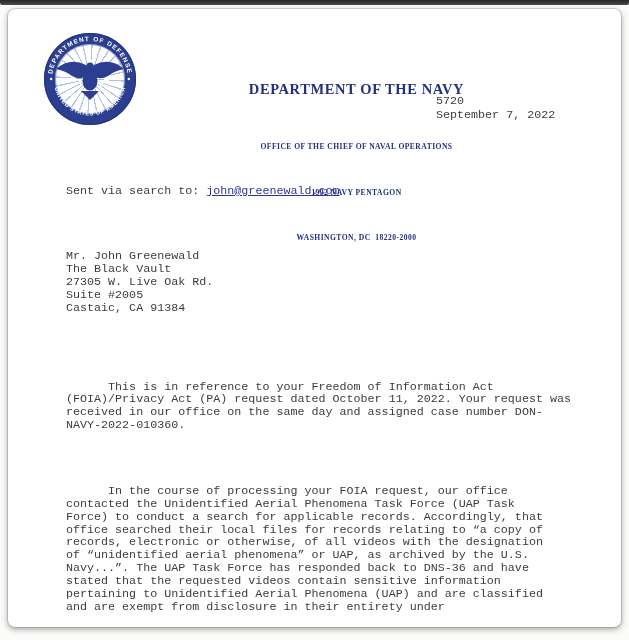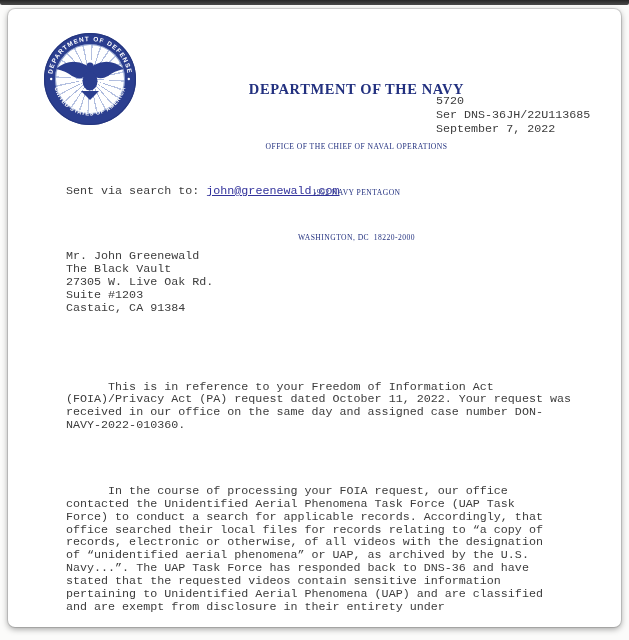--- a/index.html
+++ b/index.html
@@ -67,21 +67,21 @@
     white-space: pre;
   }
   .header-title {
     font-size: 14.5px;
     font-weight: bold;
     letter-spacing: 0.6px;
     margin-bottom: 8px;
   }
   .header-sub {
     font-size: 7.6px;
-    font-weight: normal;
+    font-weight: bold;
     letter-spacing: 0.45px;
     line-height: 9.6px;
   }
 
   
   .mono {
     font-family: "Liberation Mono", "DejaVu Sans Mono", monospace;
     font-size: 11.7px;
     line-height: 12.9px;
     color: #3c3c3c;
@@ -150,32 +150,31 @@
       <div class="header-text">
         <div class="header-title">DEPARTMENT OF THE NAVY</div>
         <div class="header-sub">OFFICE OF THE CHIEF OF NAVAL OPERATIONS</div>
         <div class="header-sub">1992 NAVY PENTAGON</div>
         <div class="header-sub">WASHINGTON, DC  18220-2000</div>
       </div>
     </div>
 
     <div class="ref-block mono">
       <div>5720</div>
-      <div>Ser DNS-36JH/22U113685</div>
       <div>September 7, 2022</div>
     </div>
 
     <div class="letter-body mono">
 
       <div class="block"><span>Sent via search to: </span><a class="email-link">john@greenewald.com</a></div>
 
       <div class="addr-block">Mr. John Greenewald
 The Black Vault
 27305 W. Live Oak Rd.
-Suite #1203
+Suite #2005
 Castaic, CA 91384</div>
 
 
       <div class="block">      This is in reference to your Freedom of Information Act
 (FOIA)/Privacy Act (PA) request dated October 11, 2022. Your request was
 received in our office on the same day and assigned case number DON-
 NAVY-2022-010360.</div>
 
       <div><span>      In the course of processing your FOIA request, our office
 contacted the Unidentified Aerial Phenomena Task Force (UAP Task

